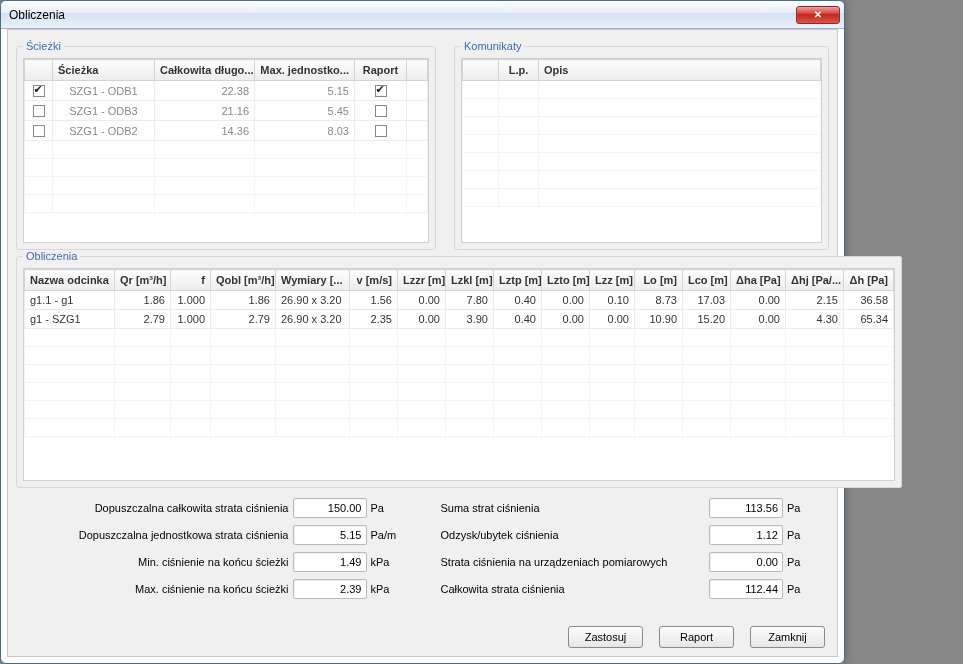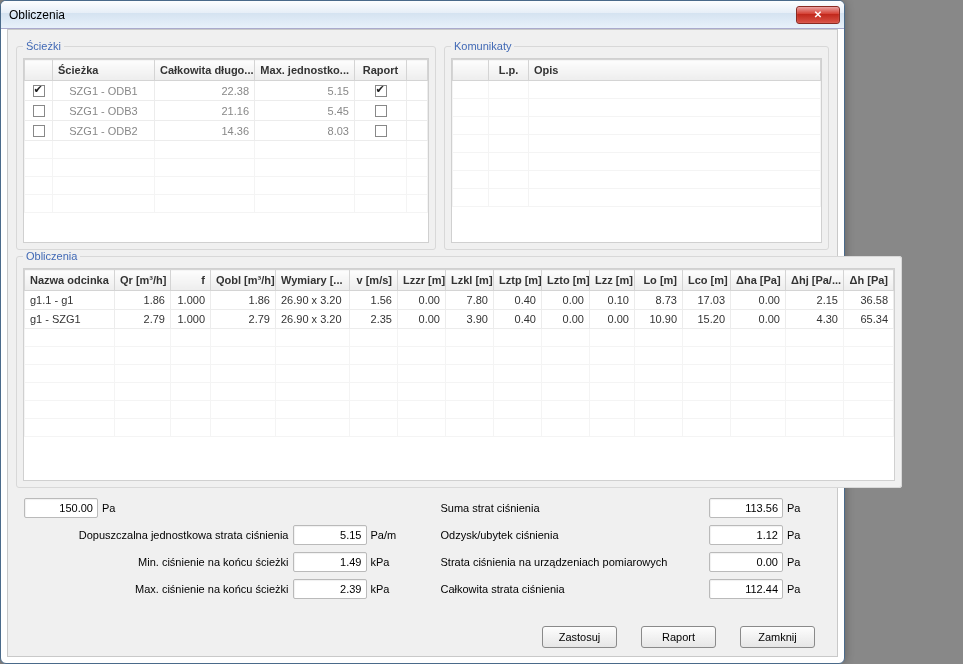--- a/index.html
+++ b/index.html
@@ -3,21 +3,21 @@
 <meta charset="utf-8">
 <style>
   * { box-sizing: border-box; font-family: Tahoma, sans-serif; font-size: 11px; }
   body { margin: 0; padding: 0; background: #888; width: 963px; height: 664px; overflow: hidden; }
   .window { position: absolute; top: 0; left: 0; width: 845px; height: 664px; background: #fff; border: 1px solid #4a6a8a; border-radius: 6px; box-shadow: 0 0 10px rgba(0,0,0,0.3); }
   .titlebar { height: 28px; background: linear-gradient(#fdfeff, #e6eef7 45%, #d5e3f1 46%, #e8f1fa); border-radius: 5px 5px 0 0; display: flex; align-items: center; padding: 0 4px 0 8px; border-bottom: 1px solid #aac; }
   .titlebar-text { font-size: 12px; color: #000; }
   .close-btn { margin-left: auto; width: 44px; height: 18px; background: linear-gradient(#e9a0a0, #d43c2f 45%, #c1281c 46%, #d95347); border: 1px solid #8a2a22; border-radius: 3px; display: flex; align-items: center; justify-content: center; color: #fff; font-weight: bold; font-size: 10px; cursor: pointer; box-shadow: inset 0 0 1px rgba(255,255,255,0.5); }
   .client { position: absolute; top: 28px; left: 6px; right: 6px; bottom: 6px; background: #f0f0f0; border: 1px solid #c9c9c9; }
   .content { padding: 10px 8px; }
-  .row1 { display: flex; gap: 8px; height: 210px; }
+  .row1 { display: flex; gap: 18px; height: 210px; }
   fieldset.group { border: 1px solid #d8d8d8; border-radius: 3px; margin: 0; padding: 6px; background: #f0f0f0; position: relative; }
   fieldset.group > legend { padding: 0 3px; color: #4169b5; font-size: 11px; }
   .paths { flex: 0 0 420px; }
   .messages { flex: 1; }
   .grid { width: 100%; height: 100%; background: #fff; border: 1px solid #d0d0d0; overflow: hidden; }
   table { border-collapse: collapse; width: 100%; table-layout: fixed; }
   th { background: linear-gradient(#fdfdfd, #ededed); border: 1px solid #d4d4d4; padding: 4px 5px; font-weight: bold; text-align: left; color: #333; white-space: nowrap; overflow: hidden; height: 20px; }
   td { border: 1px solid #ececec; padding: 3px 5px; height: 18px; white-space: nowrap; overflow: hidden; color: #333; }
   td.gray { color: #888; text-align: center; }
   td.num, th.num { text-align: right; }
@@ -26,21 +26,21 @@
   .chk.on::after { content:"✔"; position:absolute; top:-3px; left:0; font-size:11px; color:#222; }
   .obliczenia-group { margin-top: 8px; height: 238px; }
   .calc-grid th, .calc-grid td { font-size: 11px; }
   .summary { margin-top: 10px; display: flex; gap: 36px; padding: 0 8px; }
   .col { flex: 1; display: flex; flex-direction: column; gap: 7px; }
   .srow { display: flex; align-items: center; gap: 4px; }
   .slabel { flex: 1; text-align: right; color: #000; }
   .slabel.left { text-align: left; }
   .sval { width: 74px; background: #fff; border: 1px solid #bababa; padding: 2px 4px; text-align: right; height: 20px; line-height: 15px; border-radius:2px; box-shadow:inset 1px 1px 1px rgba(0,0,0,0.06);}
   .sunit { width: 34px; color: #000; }
-  .button-bar { position: absolute; right: 22px; bottom: 8px; display: flex; gap: 24px; justify-content: flex-end; }
+  .button-bar { position: absolute; right: 12px; bottom: 8px; display: flex; gap: 16px; justify-content: flex-end; }
   .btn { min-width: 75px; height: 22px; background: linear-gradient(#fdfdfd,#e6e6e6); border: 1px solid #8a8a8a; border-radius: 3px; padding: 2px 12px; cursor: pointer; color:#000; }
   .spacer-rows td { border-color: #f4f4f4; }
 </style>
 </head>
 <body>
 
 <div class="window">
   <div class="titlebar">
     <span class="titlebar-text">Obliczenia</span>
     <div class="close-btn">✕</div>
@@ -379,20 +379,21 @@
                   <td></td>
                 </tr>
               </tbody>
           </table>
         </div>
       </fieldset>
 
       <div class="summary">
         <div class="col" id="sum-left">
             <div class="srow">
+              <span class="slabel ">Dopuszczalna całkowita strata ciśnienia</span>
               <span class="sval">150.00</span>
               <span class="sunit">Pa</span>
             </div>
             <div class="srow">
               <span class="slabel ">Dopuszczalna jednostkowa strata ciśnienia</span>
               <span class="sval">5.15</span>
               <span class="sunit">Pa/m</span>
             </div>
             <div class="srow">
               <span class="slabel ">Min. ciśnienie na końcu ścieżki</span>

